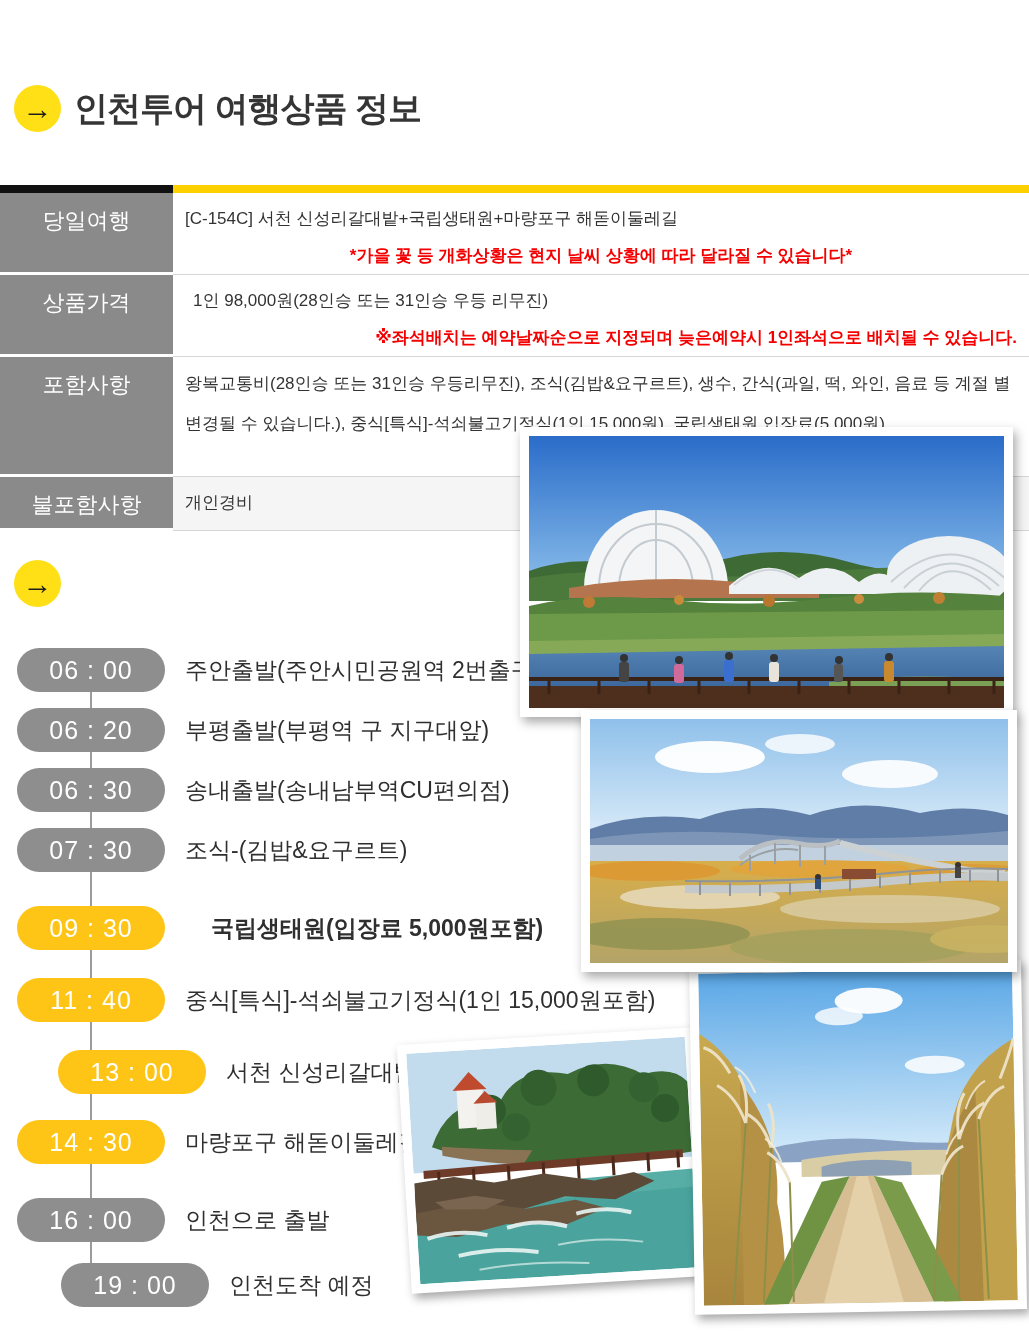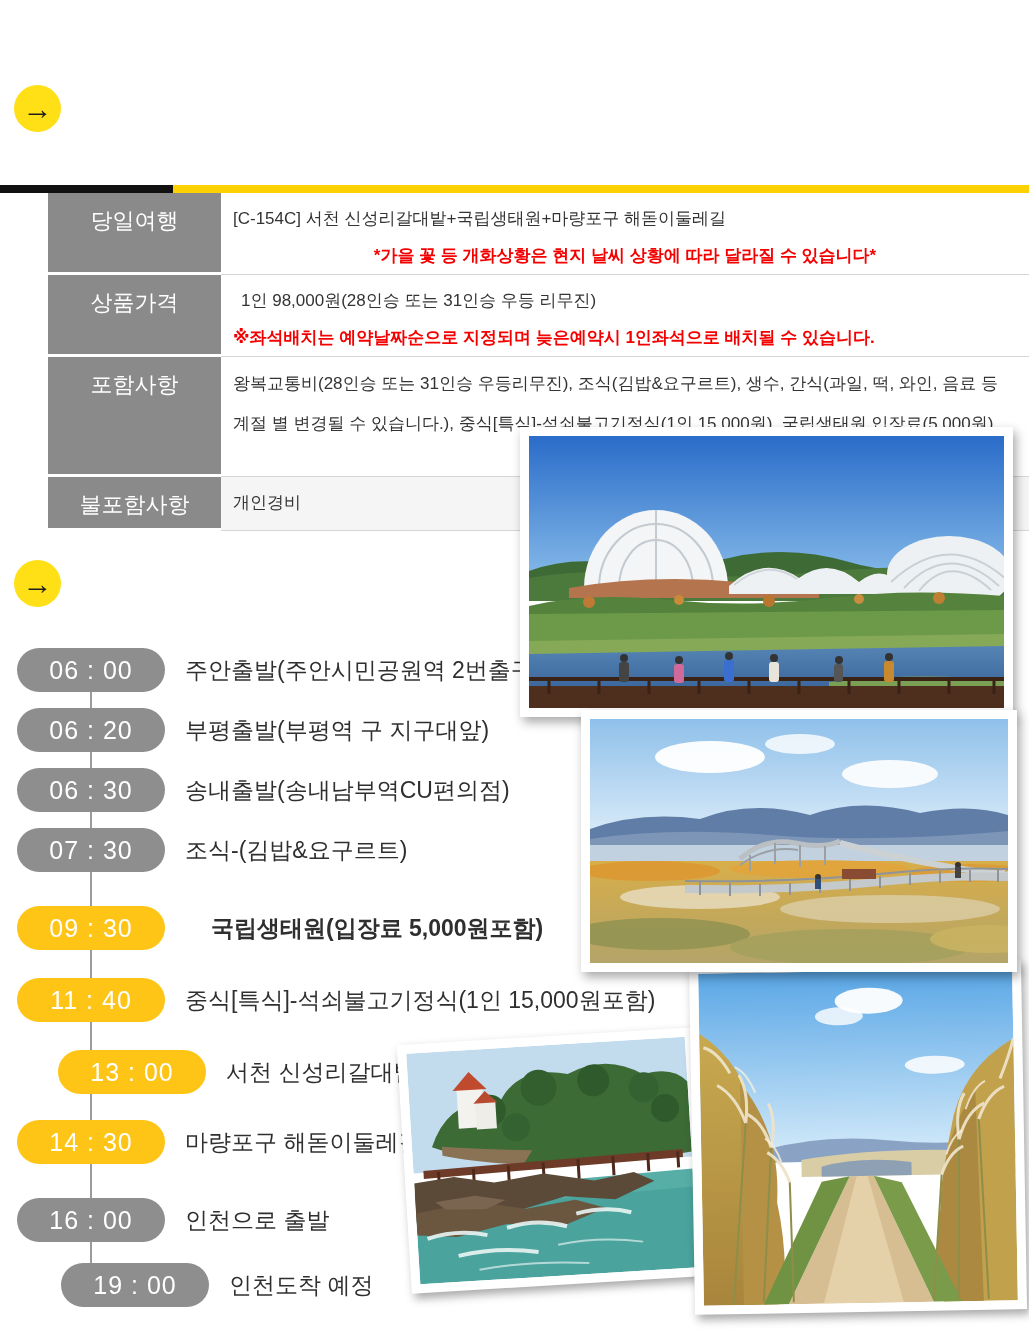--- a/index.html
+++ b/index.html
@@ -13,26 +13,26 @@
     display:flex;align-items:center;justify-content:center;font-size:30px;color:#1d1d1d;flex:0 0 auto;}
   .htitle{margin-left:13px;font-size:34px;font-weight:700;color:#353535;letter-spacing:-1px;white-space:nowrap;}
 
   
   .ptable{position:absolute;left:0;top:185px;width:1029px;}
   .tbar{display:flex;height:8px;}
   .tbar-black{width:173px;background:#111;}
   .tbar-yellow{flex:1;background:var(--yellow-bar,#fdd000);}
   .trow{display:flex;}
   .tlab{width:173px;box-sizing:border-box;background:var(--gray-label,#8a8a8a);
-    border-bottom:3px solid #fff;color:#fff;font-size:22px;text-align:center;padding-top:13px;margin-left:48px;}
+    border-bottom:3px solid #fff;color:#fff;font-size:22px;text-align:center;padding-top:13px;}
   .tcell{flex:1;box-sizing:border-box;border-bottom:1px solid #d6d6d6;
     padding:7px 12px 0 12px;font-size:17px;line-height:37px;color:#333;}
   .h71{min-height:71px}.h80{min-height:80px}.h120{min-height:120px}.h54{min-height:54px}
   .cell-gray{background:#f5f5f5;}
-  .note-red{color:var(--red-note,#f40000);font-weight:700;}
+  .note-red{color:var(--red-note,#f40000);font-weight:700;text-align:right;}
   .tcenter{text-align:center;}
   .indent8{padding-left:8px;}
   .inc-line{line-height:40px;}
 
   
   .tl-line{position:absolute;left:90px;top:668px;width:2px;height:618px;background:#9b9b9b;z-index:0;}
   .titem{position:absolute;left:0;display:flex;align-items:center;z-index:1;}
   .pill{margin-left:17px;width:148px;height:44px;border-radius:22px;flex:0 0 auto;
     background:var(--gray-pill,#8e8e8e);color:#fff;font-size:25px;letter-spacing:1px;
     display:flex;align-items:center;justify-content:center;}
@@ -51,20 +51,21 @@
 </style>
 </head>
 <body>
 
 <div class="canvas">
 
   <div class="sec-header" style="top:85px;">
     <div class="hicon">
         <span>→</span>
       </div>
+    <div class="htitle">인천투어 여행상품 정보</div>
   </div>
 
   <div class="ptable">
     <div class="tbar">
       <div class="tbar-black"></div>
       <div class="tbar-yellow"></div>
     </div>
 
     <div class="trow">
       <div class="tlab h71">당일여행</div>

